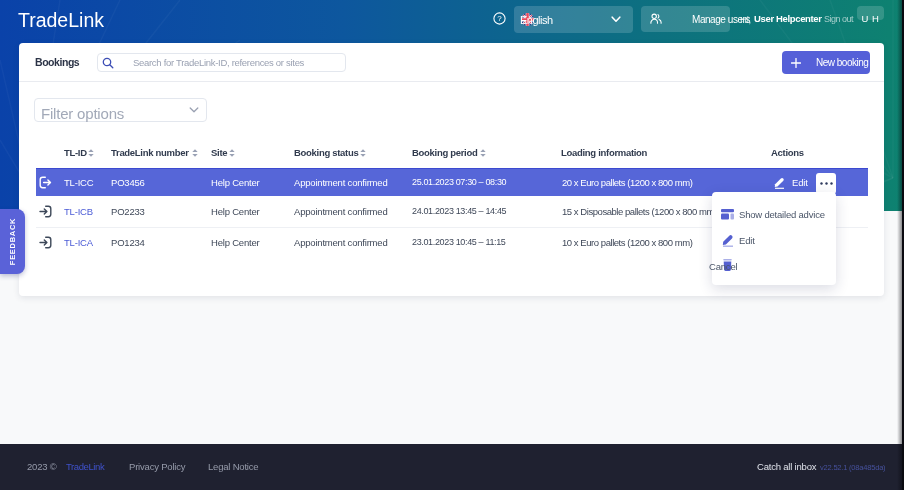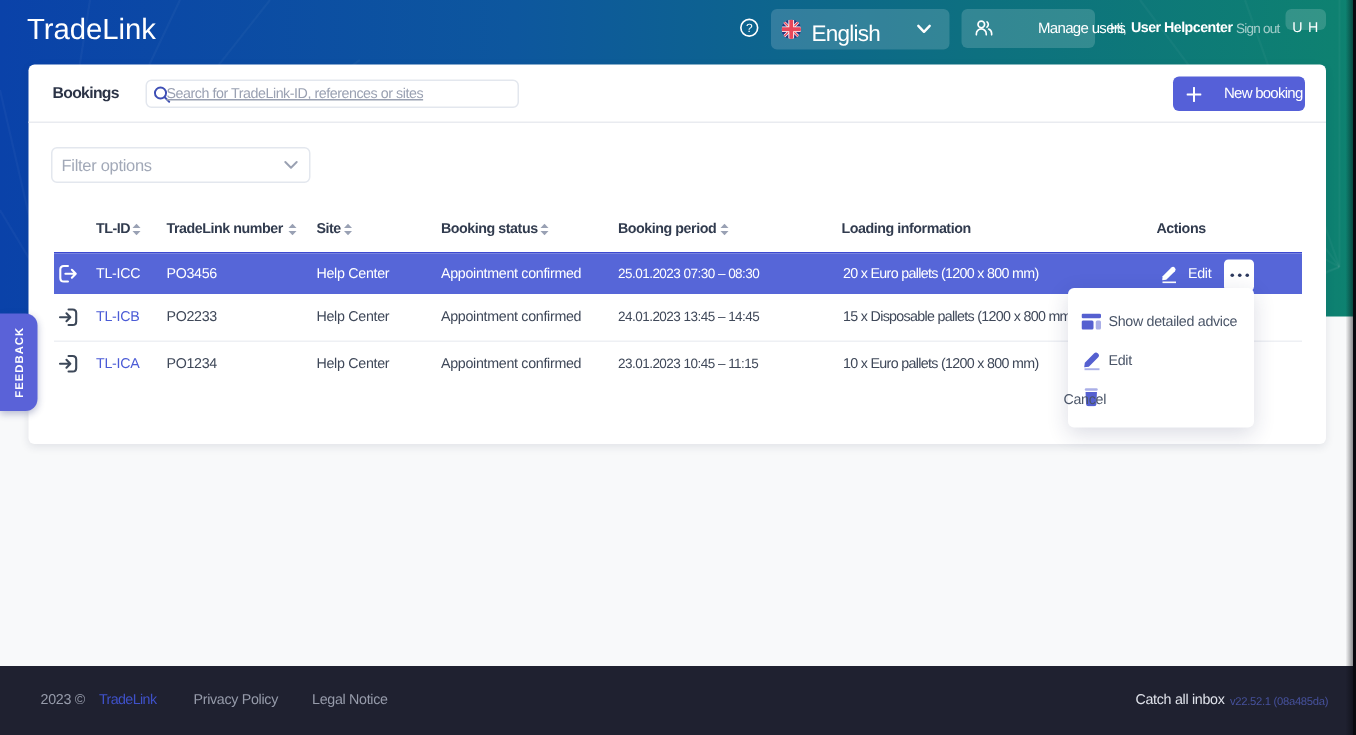--- a/index.html
+++ b/index.html
@@ -7,38 +7,38 @@
   body { position:relative; font-family:"Liberation Sans", sans-serif; background:#f8f9fa; }
   .abs { position:absolute; }
   
   #band { left:0; top:0; width:904px; height:211px;
     background:linear-gradient(90deg,#0a42a9 0%,#0d579e 38%,#0d7080 72%,#0e8270 100%); }
   
   #logo { left:18px; top:8.5px; color:#fff; font-size:19.5px; font-weight:normal; letter-spacing:0px; }
   .tbtn { background:rgba(255,255,255,0.16); border-radius:4px; color:#fff; }
   #helpc { left:493px; top:12px; }
   #langbtn { left:514px; top:6px; width:119px; height:27px; }
-  #langtxt { left:541px; top:14px; font-size:15px; color:#fff; letter-spacing:-0.5px;}
+  #langtxt { left:520px; top:14px; font-size:11px; color:#fff; letter-spacing:-0.5px;}
   #managebtn { left:641px; top:6px; width:89px; height:26px; }
   #managetxt { left:664px; top:13.5px; font-size:10px; color:#fff; letter-spacing:-0.45px;padding-left:28px;}
   #hitxt { left:740px; top:13.5px; font-size:9.5px; color:rgba(255,255,255,0.85); letter-spacing:-0.2px;}
   #usertxt { left:754px; top:13px; font-size:9.5px; font-weight:bold; color:#fff; letter-spacing:-0.35px;}
   #signout { left:824px; top:13.5px; font-size:9px; color:rgba(255,255,255,0.62); letter-spacing:-0.5px;}
   #avatar { left:857px; top:6px; width:27px; height:14px; text-align:center; line-height:26px; font-size:9.5px; letter-spacing:0.5px;}
   
   #card { left:19px; top:43px; width:865px; height:253px; background:#fff; border-radius:4px;
      box-shadow:0 2px 6px rgba(25,35,70,0.10); }
   #bookings { left:35px; top:56px; font-size:10.5px; font-weight:bold; color:#2b3346; letter-spacing:-0.45px;}
   #search { left:97px; top:53px; width:249px; height:19px; border:1px solid #e3e7ee; border-radius:4px; background:#fff;}
-  #searchph { left:111px; top:57px; font-size:9.5px; color:#9fa1b2; color:#9aa1b2; letter-spacing:-0.3px;text-decoration:underline;}
+  #searchph { left:133px; top:57px; font-size:9.5px; color:#9fa1b2; color:#9aa1b2; letter-spacing:-0.3px;}
   #newbk { left:782px; top:51px; width:88px; height:23px; background:#5560d8; border-radius:4px; }
   #newbktxt { left:806px; top:57px; font-size:10px; color:#fff; letter-spacing:-0.5px;margin-left:10px;}
   #hdiv { left:19px; top:81px; width:865px; height:1px; background:#e9ebf0; }
   #filter { left:34px; top:98px; width:173px; height:24px; border:1px solid #e3e7ee; border-radius:4px; background:#fff;}
-  #filtertxt { left:41px; top:105px; font-size:11px; color:#a2a9b8; letter-spacing:-0.2px;}
+  #filtertxt { left:41px; top:105px; font-size:15px; color:#a2a9b8; letter-spacing:-0.2px;}
   
   .th { top:147px; font-size:9.5px; font-weight:bold; color:#313b4e; letter-spacing:-0.3px; }
   .td { font-size:9.5px; color:#3f4859; letter-spacing:-0.2px; }
   .tdw { font-size:9.5px; color:#fff; letter-spacing:-0.2px; }
   .dt { font-size:9px !important; letter-spacing:-0.35px !important; }
   .ld { letter-spacing:-0.45px !important; }
   #thborder { left:36px; top:167.5px; width:832px; height:1px; background:#3c49d0; }
   #row1 { left:36px; top:168.5px; width:832px; height:27.5px; background:#5666d8; }
   #row2 { left:36px; top:196px; width:832px; height:32px; background:#fff; border-bottom:1px solid #eef0f4; }
   #row3 { left:36px; top:228px; width:832px; height:31px; background:#fff; }

